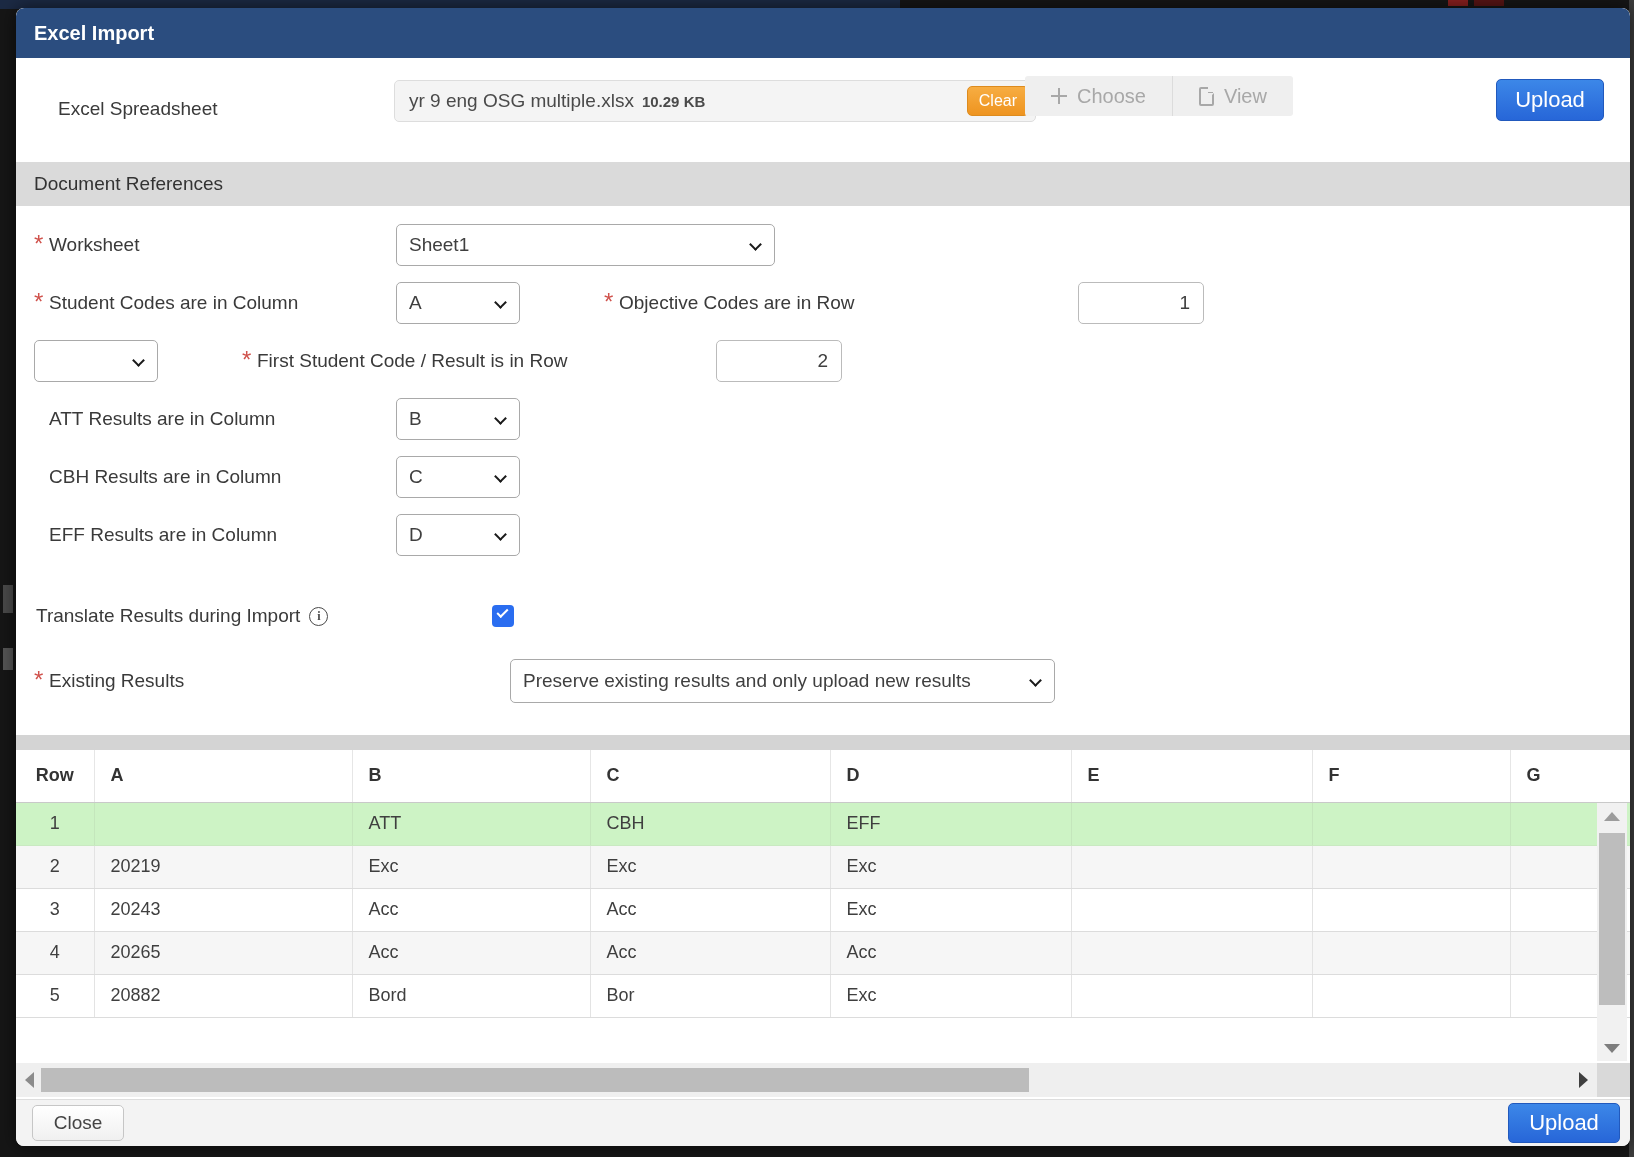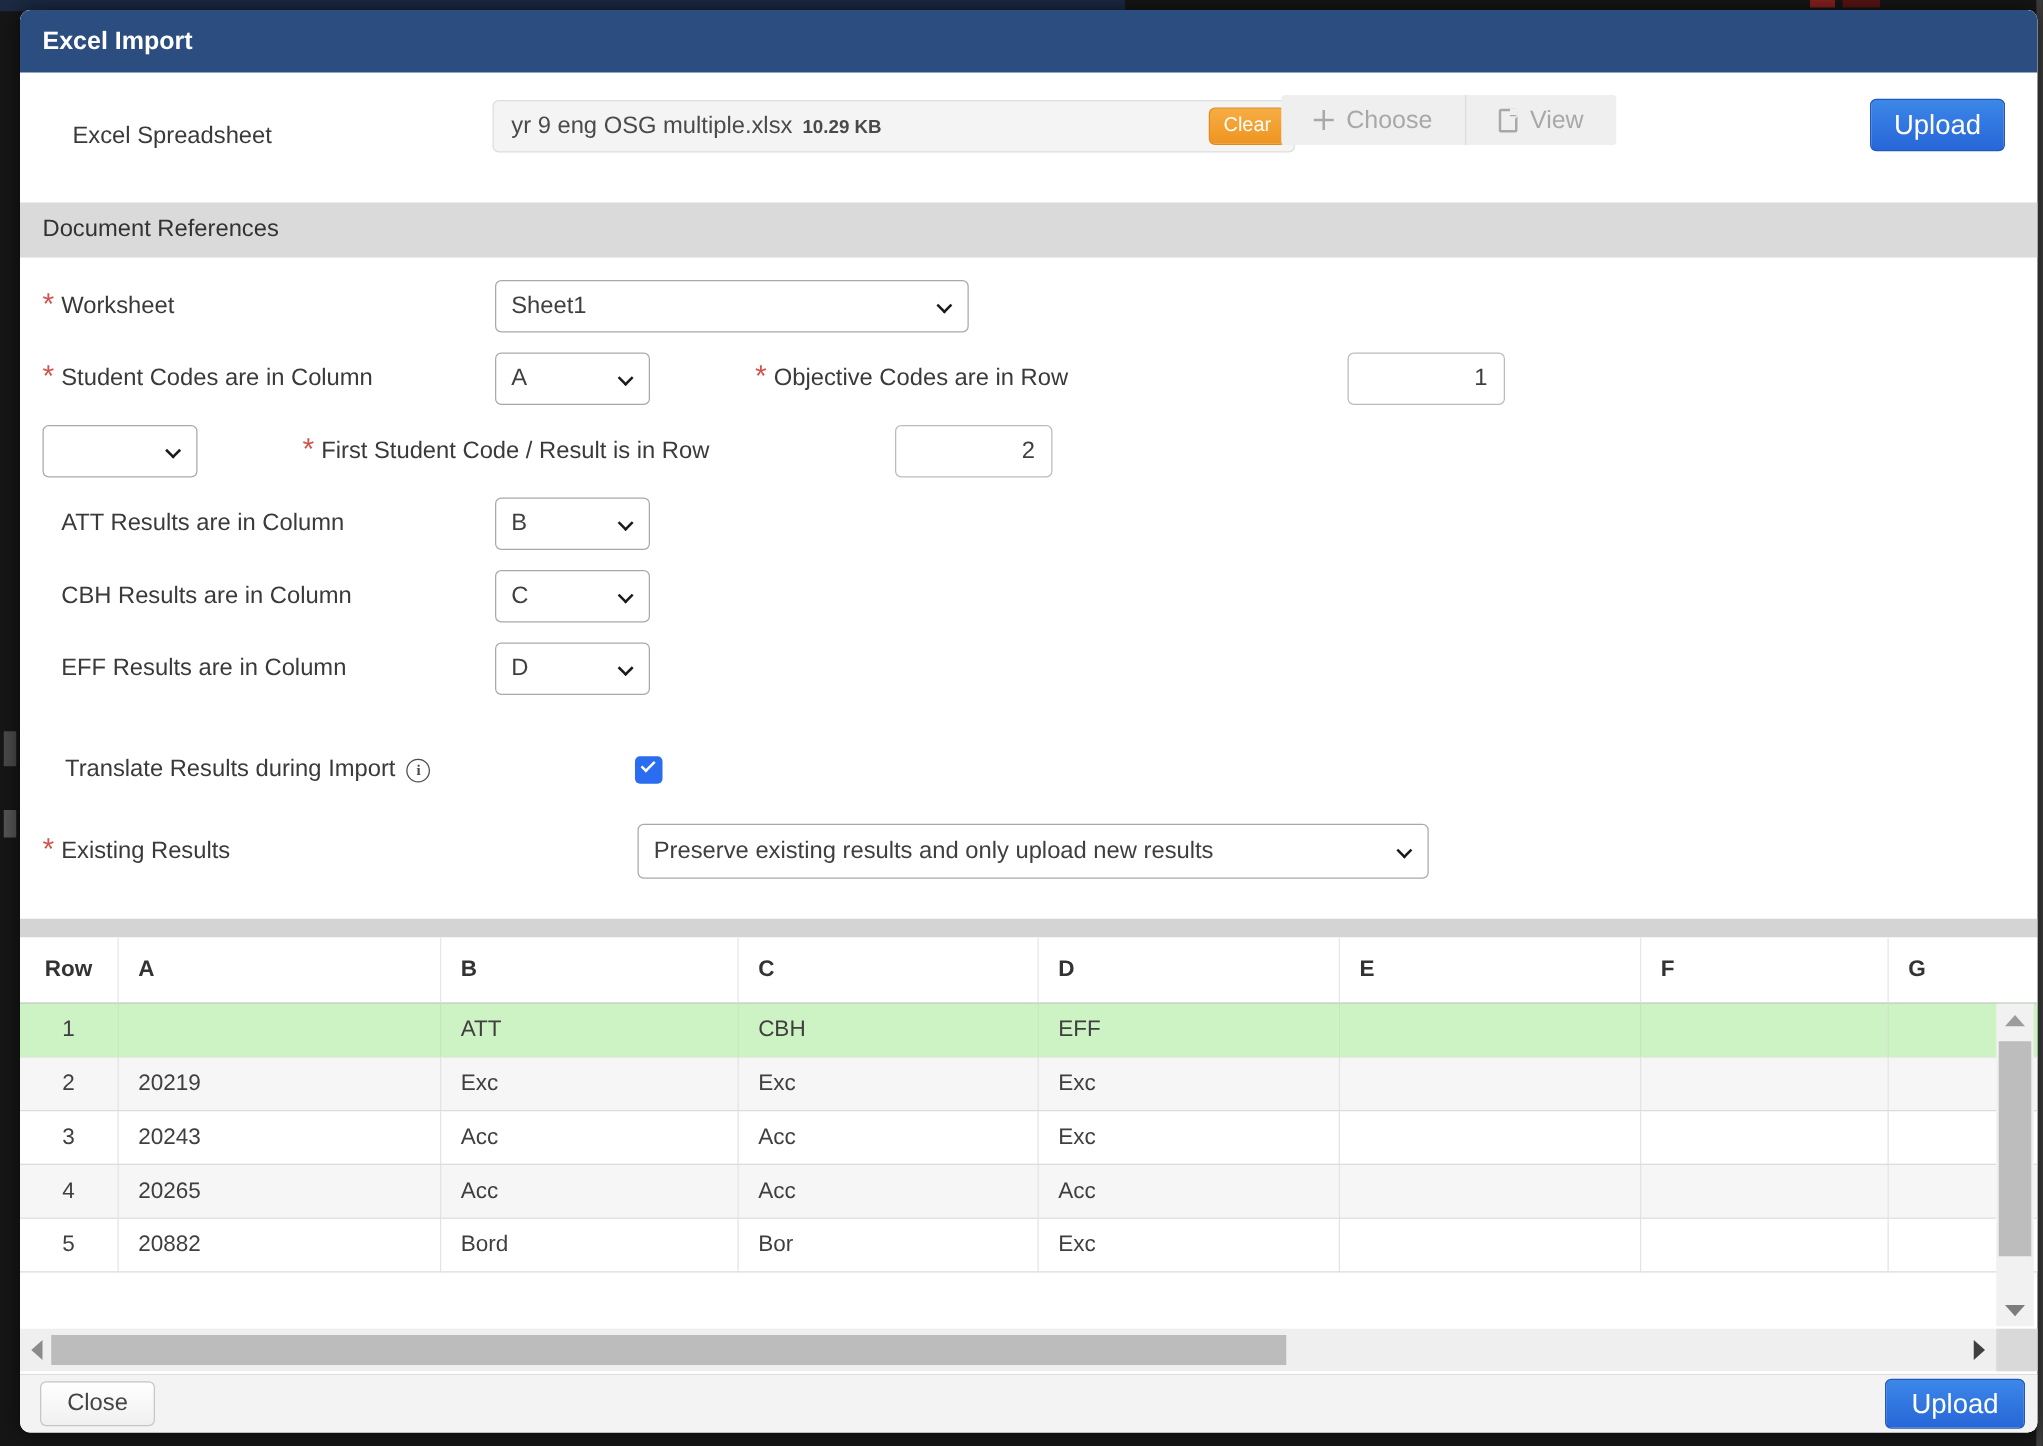--- a/index.html
+++ b/index.html
@@ -53,29 +53,29 @@
                  font-size:19px; color:#333; }
 
   
   .form { padding-top:18px; }
   .frow { display:flex; align-items:center; height:42px; margin:0 0 16px 18px; }
   .lbl { width:362px; font-size:19px; color:#3a3a3a; display:flex; align-items:flex-start; }
   .req { color:#d0524c; font-size:24px; line-height:20px; width:15px; display:inline-block; }
   .req.ghost { visibility:hidden; }
   .sel { position:relative; height:42px; border:1px solid #a9a9a9; border-radius:5px; background:#fff;
          display:flex; align-items:center; padding:0 30px 0 12px; font-size:19px; color:#3f3f3f; cursor:pointer; }
-  .w-lg { width:379px; } .w-sm { width:124px; } .w-xl { width:633px; height:44px; }
+  .w-lg { width:379px; } .w-sm { width:124px; } .w-xl { width:545px; height:44px; }
   .chev { position:absolute; right:14px; top:15px; width:9px; height:9px;
           border-right:2.5px solid #1a1a1a; border-bottom:2.5px solid #1a1a1a; transform:rotate(45deg); }
   .rlbl { margin-left:84px; width:474px; font-size:19px; color:#3a3a3a; display:flex; align-items:flex-start; }
   .numbox { width:126px; height:42px; border:1px solid #bbb; border-radius:5px; background:#fff;
             display:flex; align-items:center; justify-content:flex-end; padding-right:13px;
             font-size:19px; color:#3f3f3f; }
 
-  .trow { display:flex; align-items:center; height:28px; margin:46px 0 0 36px; }
+  .trow { display:flex; align-items:center; height:28px; margin:46px 0 0 20px; }
   .tlbl { width:456px; font-size:19px; color:#3a3a3a; display:flex; align-items:center; gap:9px; }
   .info-icon { width:19px; height:19px; border:1.6px solid #4a4a4a; border-radius:50%; display:inline-flex;
                align-items:center; justify-content:center; font-size:12px; color:#4a4a4a; font-weight:bold;
                font-family:"Liberation Serif", serif; }
   .checkbox { width:22px; height:22px; background:#2a6df0; border-radius:4px; position:relative; cursor:pointer; }
   .checkbox .tick { position:absolute; left:5px; top:4px; width:11px; height:6px;
                     border-left:2.6px solid #fff; border-bottom:2.6px solid #fff; transform:rotate(-45deg); }
 
   .erow { display:flex; align-items:center; height:44px; margin:29px 0 0 18px; }
   .erow .lbl { width:476px; }

